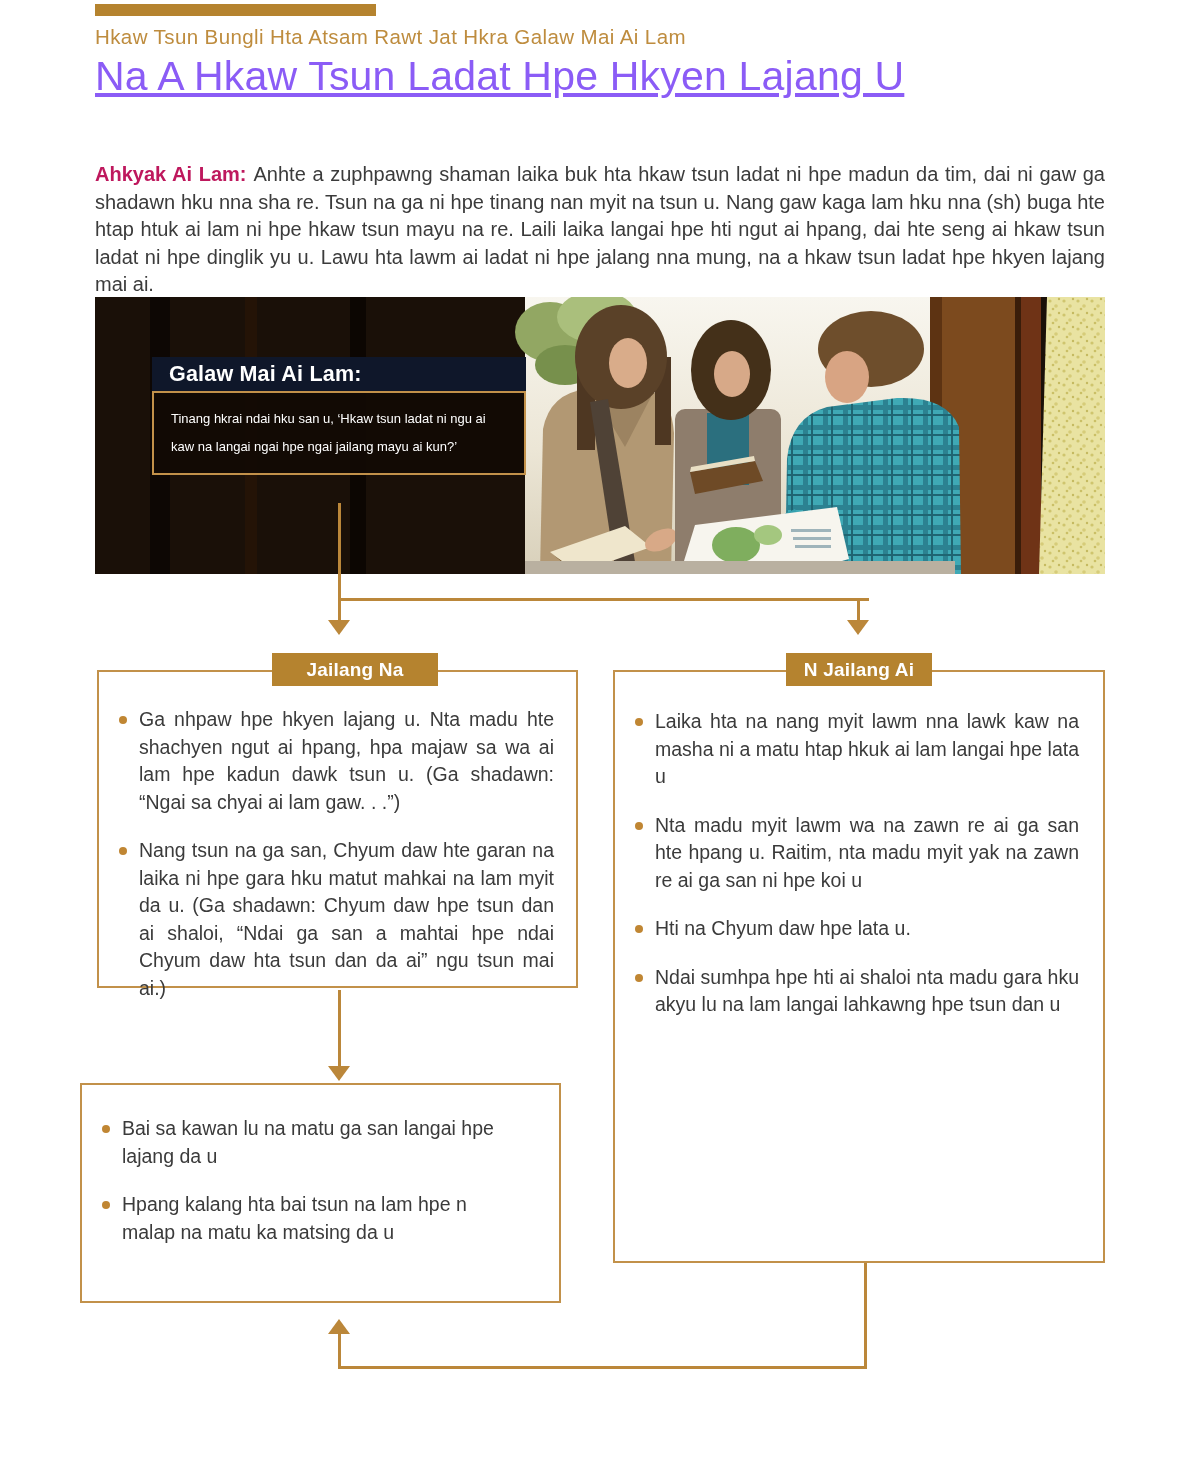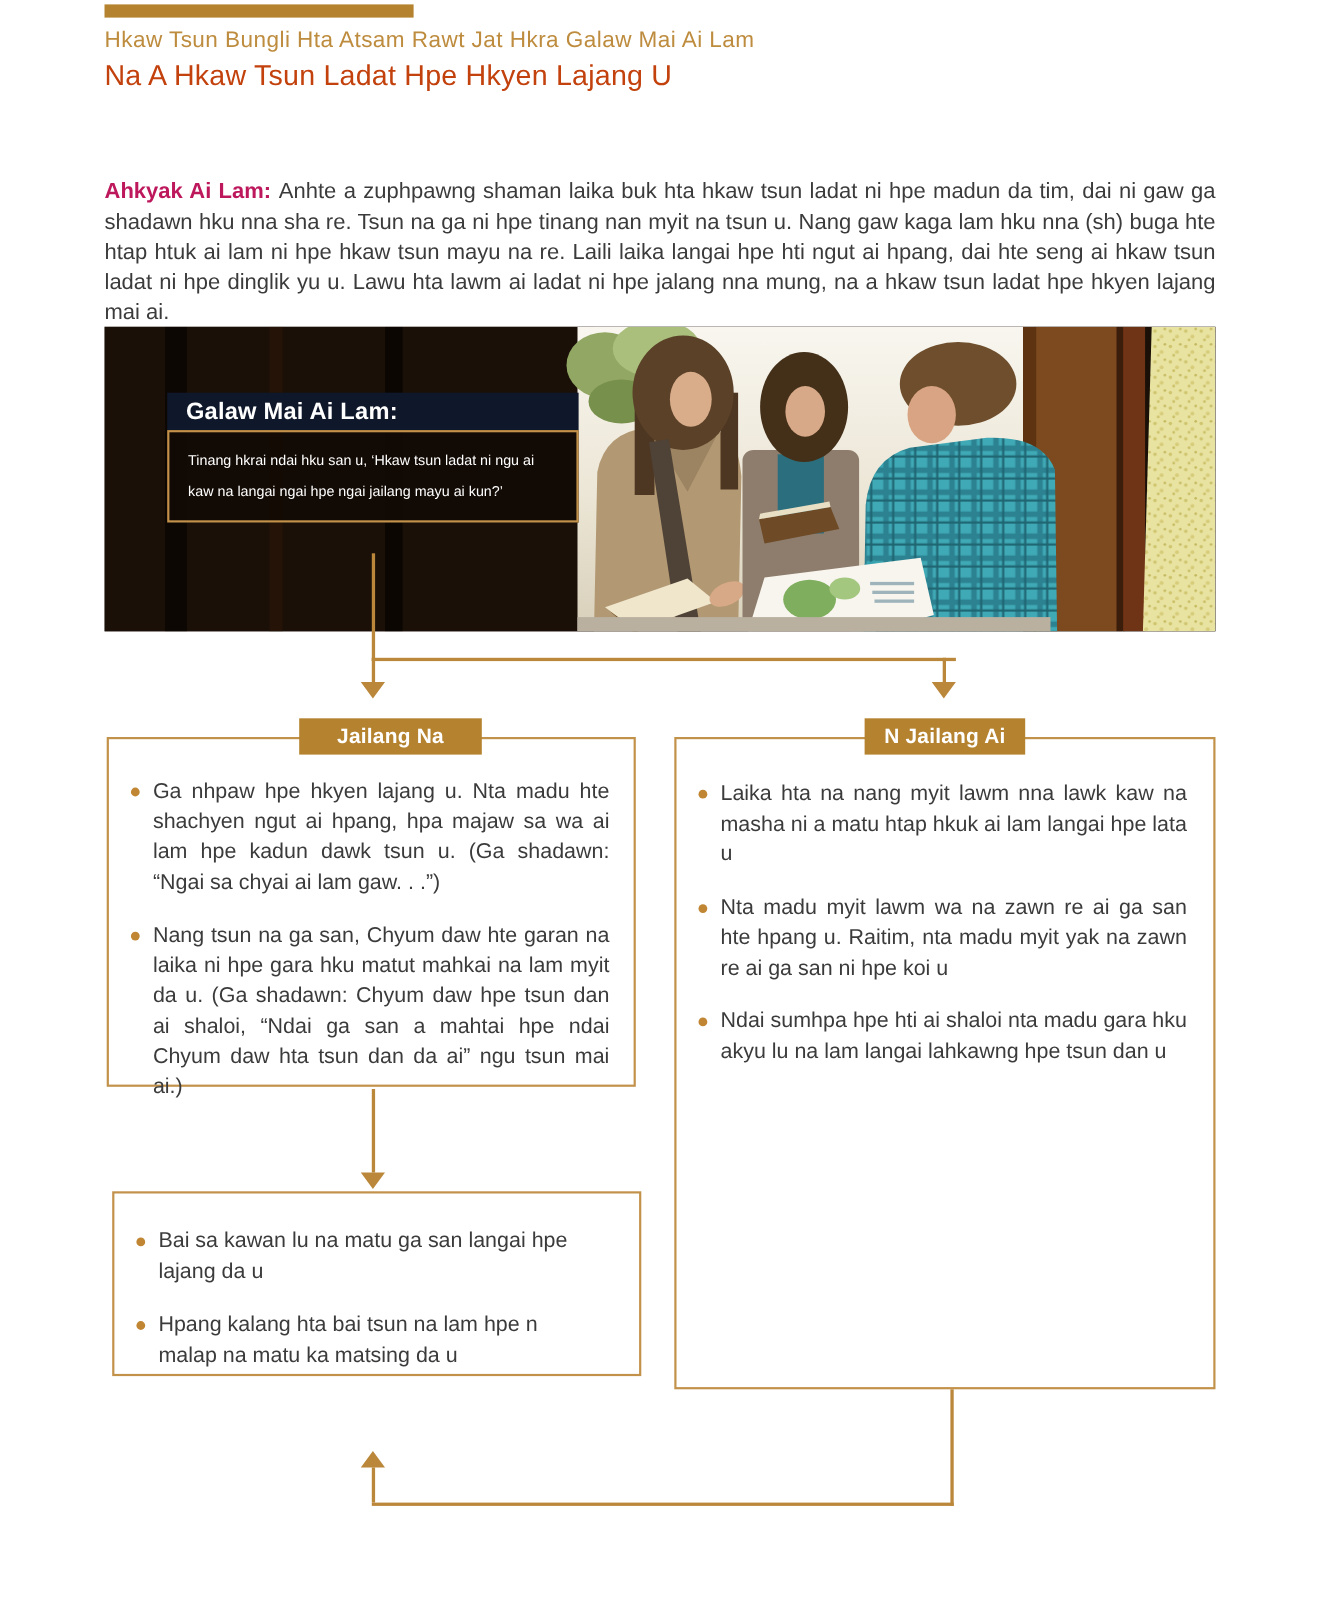--- a/index.html
+++ b/index.html
@@ -4,22 +4,22 @@
 <style>
   html,body{margin:0;padding:0;background:#ffffff;}
   .page{
     position:relative;width:1200px;height:1475px;background:#ffffff;overflow:hidden;
     font-family:"Liberation Sans","DejaVu Sans",sans-serif;color:#3b3b3b;
   }
   
   .kicker-bar{position:absolute;left:95px;top:4px;width:281px;height:12px;background:#b5832f;}
   .eyebrow{position:absolute;left:95px;top:25px;width:1010px;font-size:20.5px;font-weight:500;
     letter-spacing:.4px;color:#be8c3e;}
-  .page-title{position:absolute;left:95px;top:53px;width:1010px;font-size:26px;font-weight:500;
-    letter-spacing:.2px;color:#c2410c;}
+  .page-title{position:absolute;left:95px;top:53px;width:1010px;font-size:41px;font-weight:500;
+    letter-spacing:.2px;color:#8b5cf6;text-decoration:underline;}
   .intro{position:absolute;left:95px;top:141px;width:1010px;font-size:20px;line-height:27.5px;
     text-align:justify;color:#3b3b3b;}
   .intro-label{color:#be185d;font-weight:700;margin-right:7px;}
   
   .photo{position:absolute;left:95px;top:297px;width:1010px;height:277px;overflow:hidden;z-index:1;background:#1a1008;}
   .photo svg{display:block;width:100%;height:100%;}
   .overlay-box{position:absolute;left:57px;top:60px;width:374px;z-index:3;}
   .overlay-header{background:#0f172a;color:#ffffff;font-size:21.5px;font-weight:700;
     height:34px;line-height:34px;padding-left:17px;letter-spacing:.2px;}
   .overlay-body{background:rgba(18,10,4,0.93);border:2px solid #c2914a;color:#ffffff;
@@ -29,21 +29,21 @@
   .vline{width:3px;}
   .hline{height:3px;}
   .arrow-down{position:absolute;width:0;height:0;z-index:5;
     border-left:11px solid transparent;border-right:11px solid transparent;border-top:15px solid #bb873a;}
   .arrow-up{position:absolute;width:0;height:0;z-index:5;
     border-left:11px solid transparent;border-right:11px solid transparent;border-bottom:15px solid #bb873a;}
   
   .flow-box{position:absolute;background:#ffffff;border:2px solid #c2914a;z-index:2;box-sizing:border-box;}
   .box-left{left:97px;top:670px;width:481px;height:318px;}
   .box-right{left:613px;top:670px;width:492px;height:593px;}
-  .box-bottom{left:102px;top:1083px;width:481px;height:168px;}
+  .box-bottom{left:80px;top:1083px;width:481px;height:220px;}
   .tab{position:absolute;background:#b5832f;color:#ffffff;font-size:19px;font-weight:700;
     text-align:center;height:33px;line-height:33px;z-index:6;letter-spacing:.2px;}
   .tab-left{left:272px;top:653px;width:166px;}
   .tab-right{left:786px;top:653px;width:146px;}
   .bullet-list{list-style:none;margin:0;padding:0;}
   .box-left .bullet-list{padding:34px 22px 0 20px;}
   .box-right .bullet-list{padding:36px 24px 0 20px;}
   .box-bottom .bullet-list{padding:30px 60px 0 20px;}
   .bullet{display:flex;margin-bottom:21px;}
   .dot{flex:0 0 8px;width:8px;height:8px;border-radius:50%;background:#c08633;margin:10px 12px 0 0;}
@@ -166,20 +166,24 @@
       <li class="bullet">
           <span class="dot"></span>
           <span class="bullet-text">Laika hta na nang myit lawm nna lawk kaw na masha ni a matu htap hkuk ai lam langai hpe lata u</span>
         </li>
       <li class="bullet">
           <span class="dot"></span>
           <span class="bullet-text">Nta madu myit lawm wa na zawn re ai ga san hte hpang u. Raitim, nta madu myit yak na zawn re ai ga san ni hpe koi u</span>
         </li>
       <li class="bullet">
           <span class="dot"></span>
+          <span class="bullet-text">Hti na Chyum daw hpe lata u.</span>
+        </li>
+      <li class="bullet">
+          <span class="dot"></span>
           <span class="bullet-text">Ndai sumhpa hpe hti ai shaloi nta madu gara hku akyu lu na lam langai lahkawng hpe tsun dan u</span>
         </li>
     </ul>
   </div>
 
   <div class="vline" style="left:338px;top:990px;height:76px;"></div>
   <div class="arrow-down" style="left:328px;top:1066px;"></div>
 
   <div class="flow-box box-bottom">
     <ul class="bullet-list">

